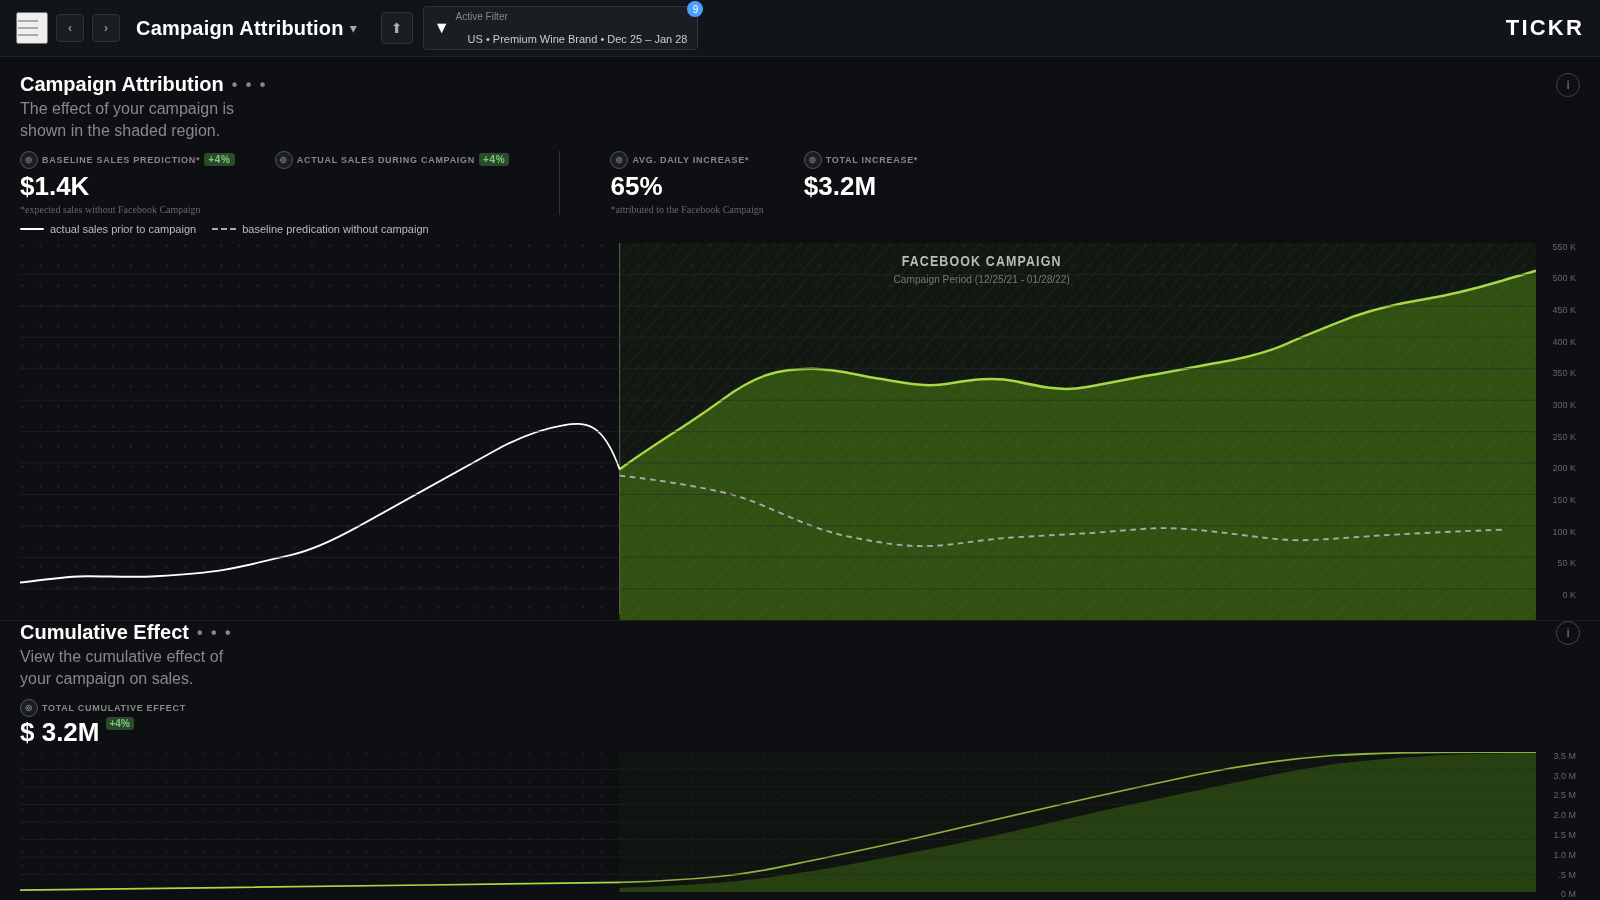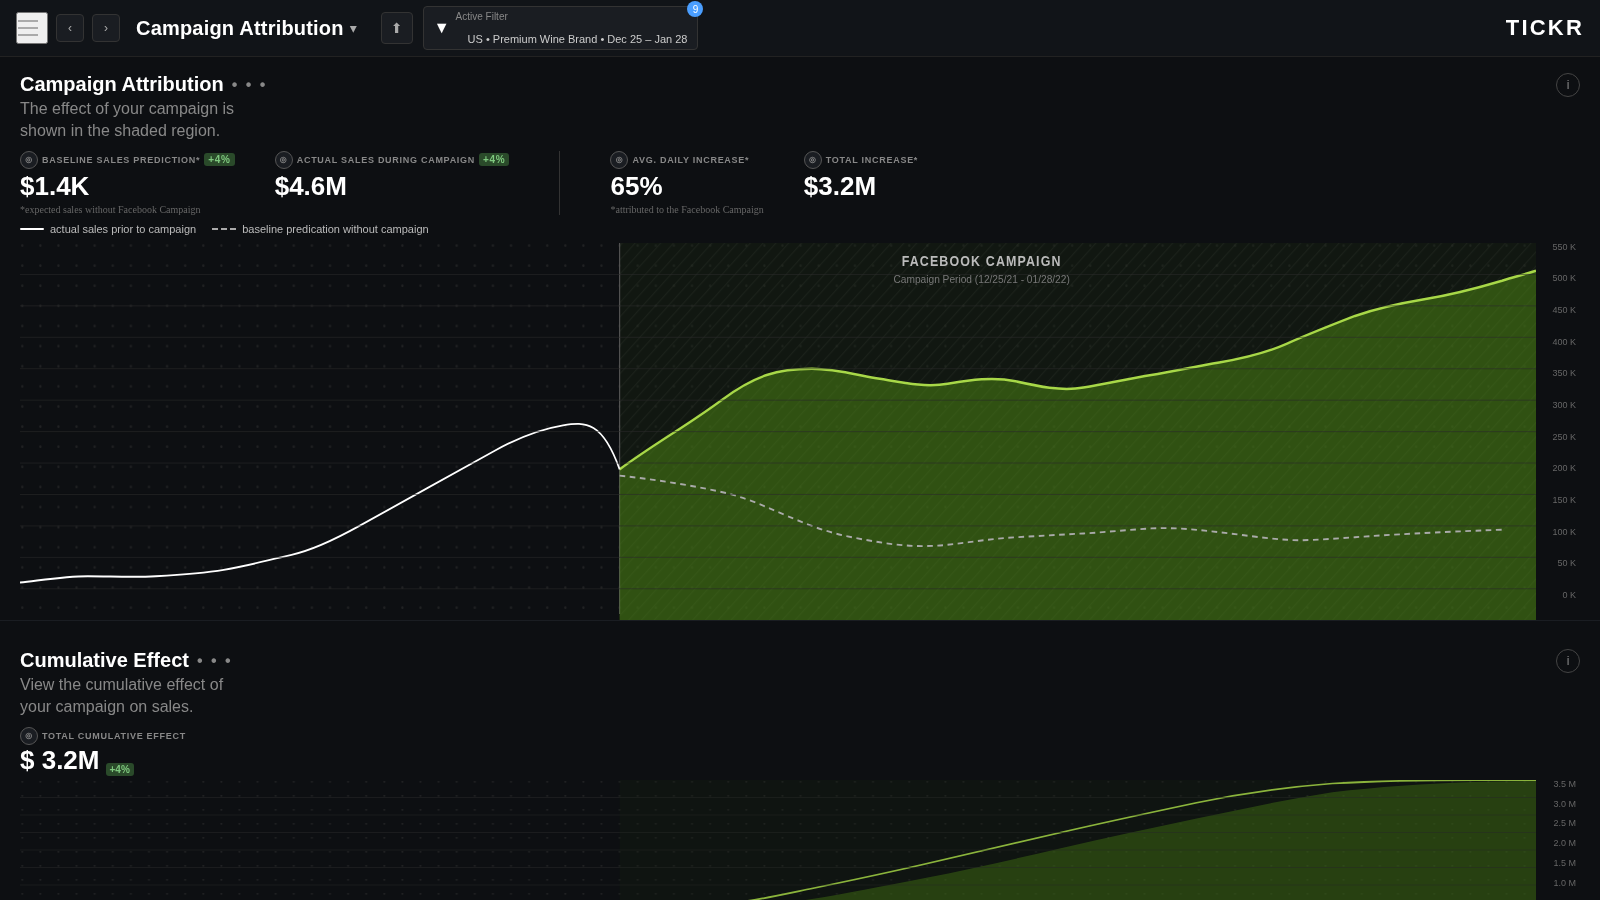--- a/index.html
+++ b/index.html
@@ -114,21 +114,21 @@
       margin-bottom: 8px;
     }
     .metric-block { display: flex; flex-direction: column; gap: 2px; }
     .metric-label {
       font-size: 9px; font-weight: 700; letter-spacing: 0.08em;
       color: #888; text-transform: uppercase;
       display: flex; align-items: center; gap: 4px;
     }
     .metric-value {
       font-size: 26px; font-weight: 700; color: #fff;
-      display: flex; align-items: flex-end; gap: 6px;
+      display: flex; align-items: flex-start; gap: 6px;
     }
     .metric-badge {
       font-size: 10px; font-weight: 600;
       background: #2a4a2a; color: #7ec87e;
       border-radius: 3px; padding: 1px 4px;
     }
     .metric-note { font-size: 10px; color: #666; font-family: Liberation Serif, serif; }
     .metric-icon {
       width: 18px; height: 18px; border-radius: 50%;
       border: 1px solid #555; background: #1a1d22;
@@ -155,21 +155,21 @@
       flex: 1;
       position: relative;
       overflow: hidden;
     }
     .chart-svg-wrapper svg { width: 100%; height: 100%; }
 
     
     .bottom-section {
       height: 280px;
       border-top: 1px solid #1a1d22;
-      padding: 28px 20px 0 20px;
+      padding: 0 20px 0 20px;
       display: flex; flex-direction: column;
     }
 
     .cumulative-metrics { margin-bottom: 4px; }
   </style>
 </head>
 <body>
 
 <div class="header">
   <button class="hamburger-btn">
@@ -223,23 +223,20 @@
           <span>$1.4K</span>
         </div>
         <span class="metric-note">*expected sales without Facebook Campaign</span>
       </div>
 
       <div class="metric-block">
         <div class="metric-label">
           <span class="metric-icon">◎</span>
           <span>ACTUAL SALES DURING CAMPAIGN</span>
           <span class="metric-badge">+4%</span>
-        </div>
-        <div class="metric-value">
-          <span>$4.6M</span>
         </div>
       </div>
 
       <div class="divider-vertical"></div>
 
       <div class="metric-block">
         <div class="metric-label">
           <span class="metric-icon">◎</span>
           <span>AVG. DAILY INCREASE*</span>
         </div>

